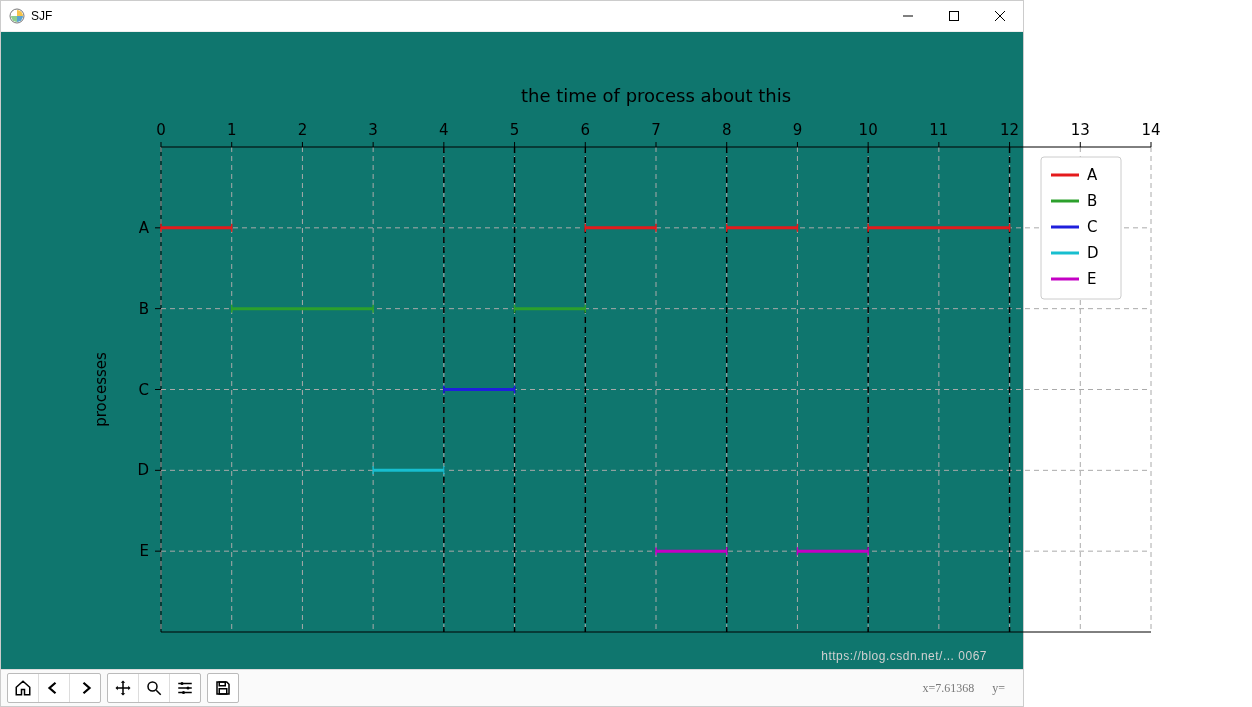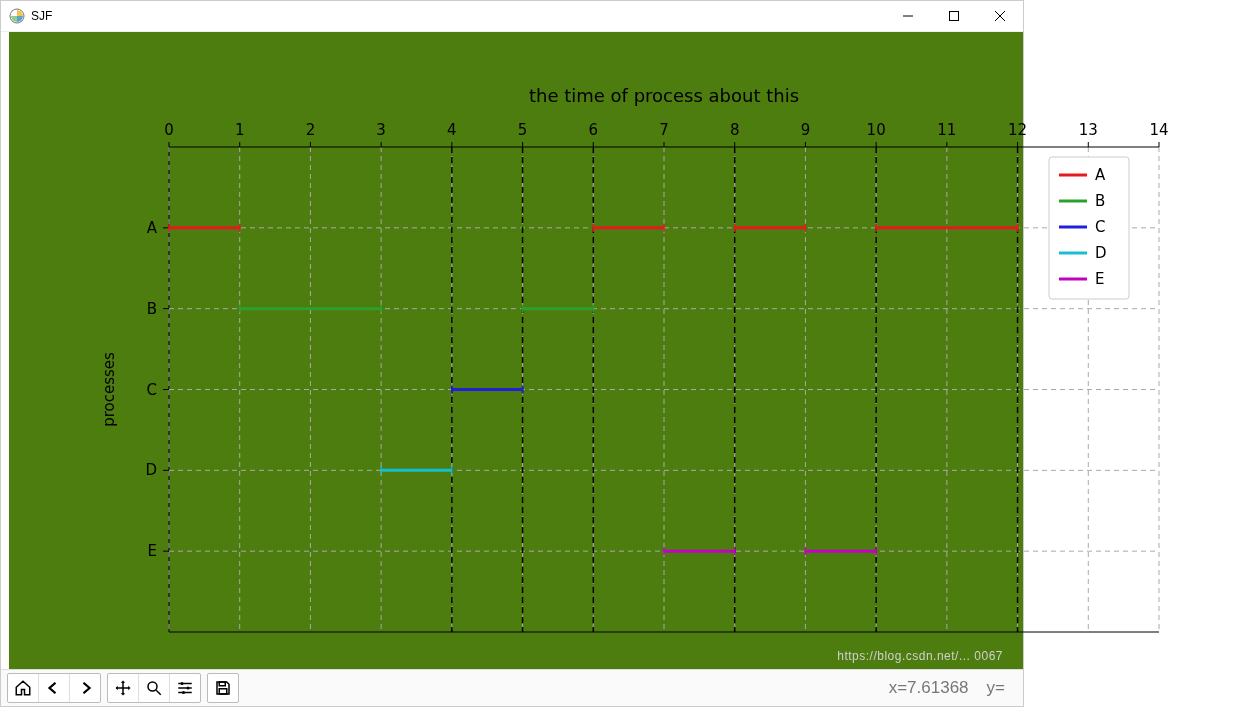--- a/index.html
+++ b/index.html
@@ -41,22 +41,21 @@
   .titlebar .spacer { flex: 1; }
   .win-btn {
     width: 46px; height: 30px;
     display: flex; align-items: center; justify-content: center;
     color: #333;
   }
 
   .canvas-area {
     flex: 1;
     position: relative;
-    background: #4d7c0f;
-    margin-left: 8px;
+    background: #0f766e;
   }
   svg.plot {
     position: absolute;
     top: 0; left: 0;
   }
 
   .toolbar {
     height: 36px;
     border-top: 1px solid #ddd;
     display: flex;
@@ -75,30 +74,30 @@
   .tool-btn {
     width: 30px; height: 28px;
     display: flex; align-items: center; justify-content: center;
     border-right: 1px solid #ddd;
     color: #333;
   }
   .tool-btn:last-child { border-right: none; }
 
   .statusbar {
     margin-left: auto;
-    font-size: 17px;
+    font-size: 12px;
     color: #777;
     display: flex;
     gap: 18px;
     padding-right: 12px;
-    font-family: Liberation Sans, sans-serif;
+    font-family: Liberation Serif, serif;
   }
   .watermark {
     position: absolute;
-    right: 20px;
+    right: 36px;
     bottom: 6px;
     font-size: 12px;
     color: #d0d0d0;
     pointer-events: none;
     letter-spacing: 0.5px;
   }
 
   
   .axis-label, .tick-label, .title-label, .legend-label {
     font-family: "DejaVu Sans", "Segoe UI", sans-serif;

